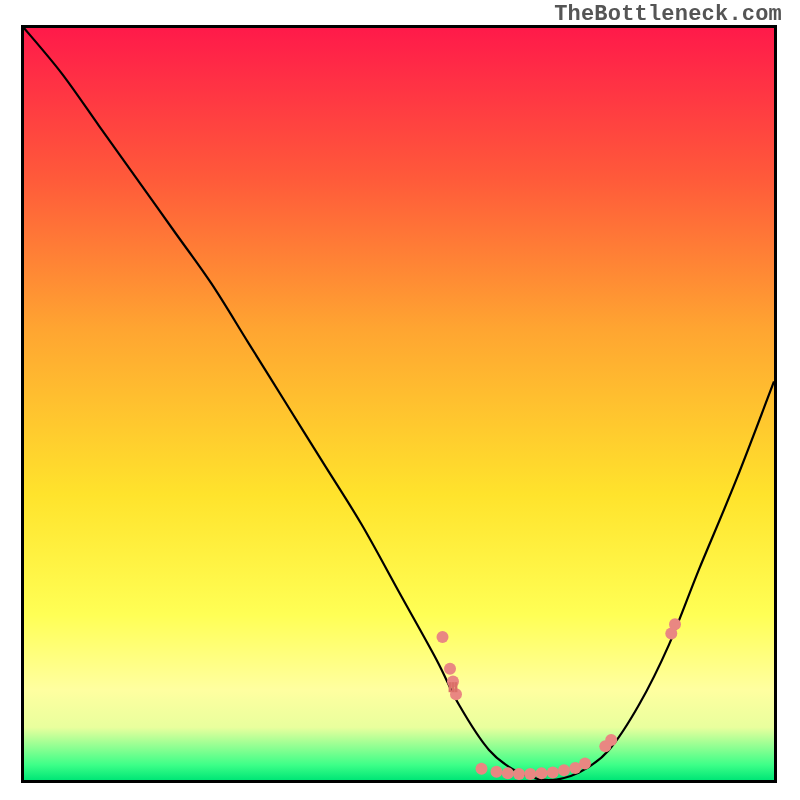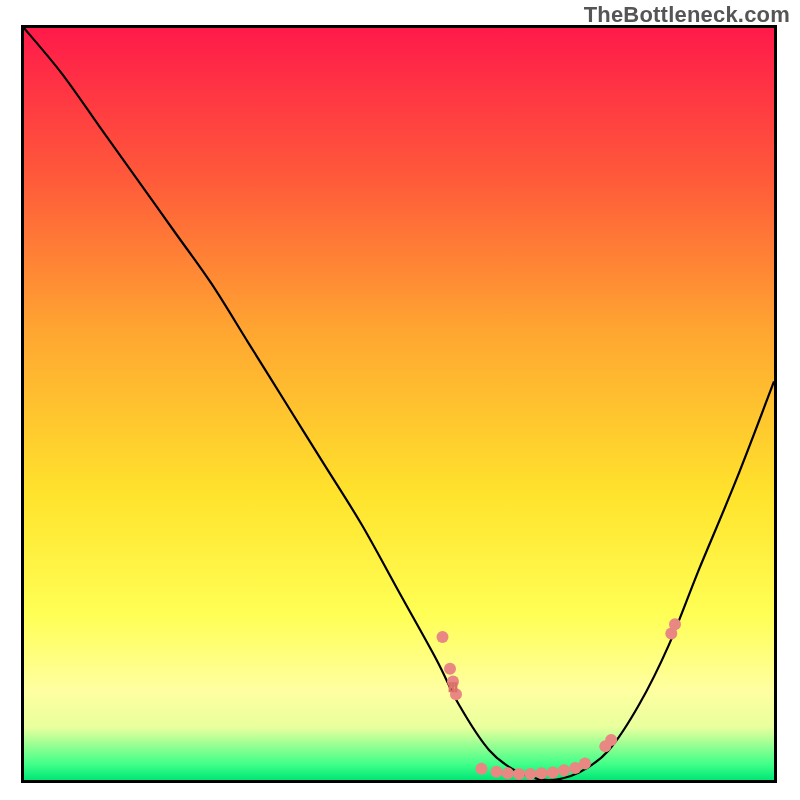--- a/index.html
+++ b/index.html
@@ -11,26 +11,27 @@
     font-family: Arial, Helvetica, sans-serif;
   }
   .wrap {
     position: relative;
     width: 800px;
     height: 800px;
   }
   .watermark {
     position: absolute;
     top: 2px;
-    right: 10px;
+    right: 18px;
     font-size: 22px;
     font-weight: 600;
     color: #555555;
     letter-spacing: 0.2px;
     z-index: 20;
+    font-family: Liberation Mono, monospace;
   }
   .plot-box {
     position: absolute;
     left: 21px;
     top: 25px;
     width: 756px;
     height: 758px;
     border: 3px solid #000;
     box-sizing: border-box;
     overflow: hidden;

